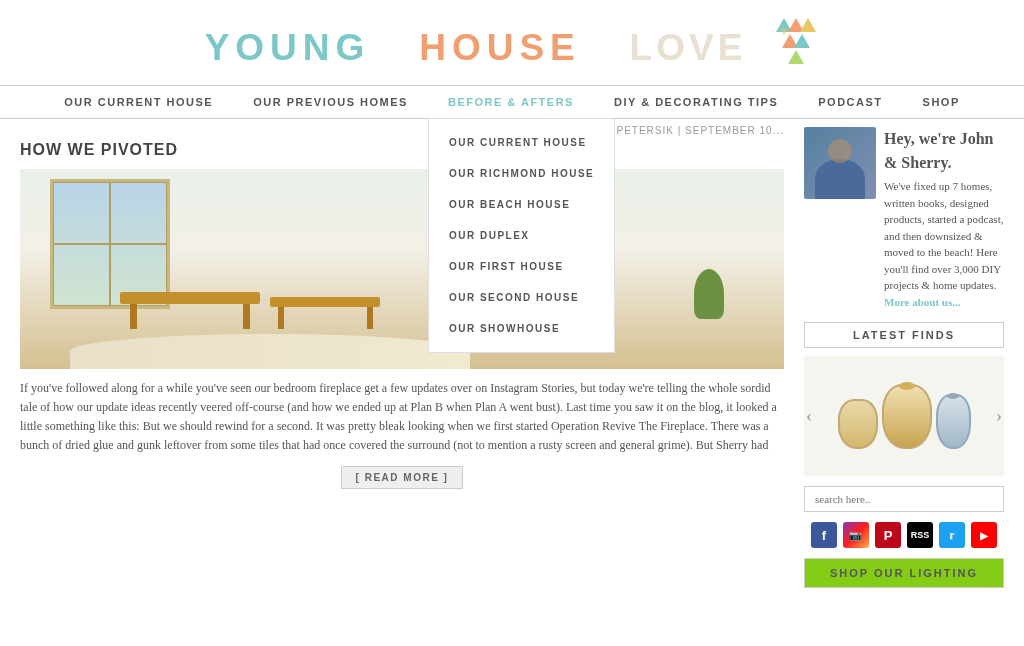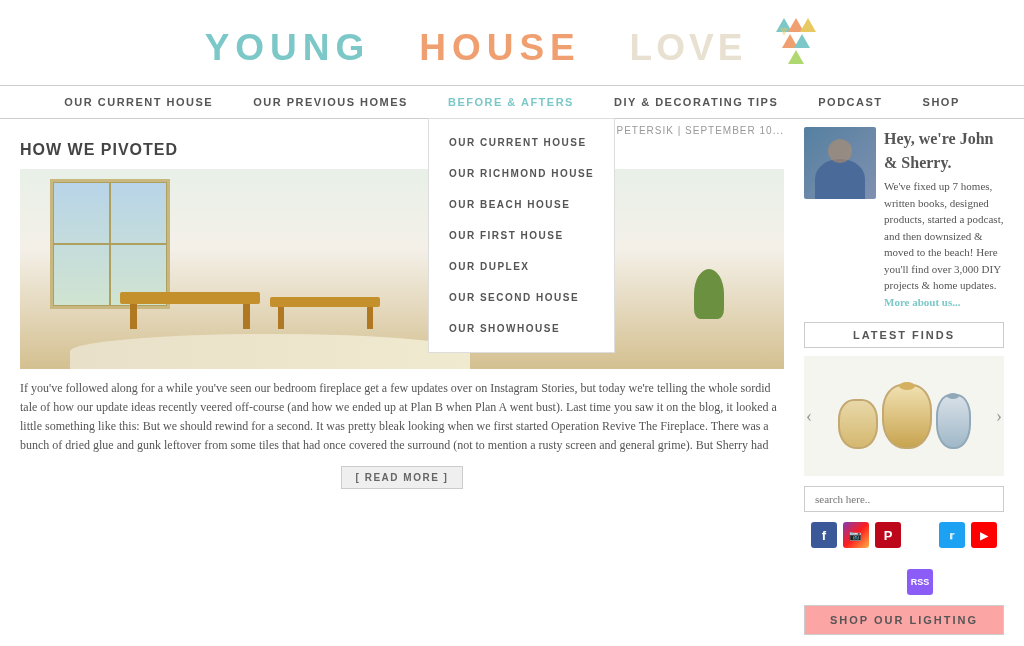--- a/index.html
+++ b/index.html
@@ -332,37 +332,37 @@
       justify-content: center;
       color: #fff;
       font-size: 13px;
       font-weight: bold;
       cursor: pointer;
       font-family: Arial, sans-serif;
     }
     .social-fb { background: #3b5998; }
     .social-ig { background: linear-gradient(135deg, #833ab4, #fd1d1d, #fcb045); }
     .social-pt { background: #bd081c; }
-    .social-rss { background: #8b5cf6; margin-top: 47px; }
+    .social-rss { background: #000000; }
     .social-tw { background: #1da1f2; }
     .social-yt { background: #ff0000; }
 
     .shop-lighting-btn {
       width: 100%;
       font-family: Arial, sans-serif;
       font-size: 11px;
       font-weight: 700;
       letter-spacing: 2px;
       text-transform: uppercase;
       color: #555;
       border: 1px solid #ccc;
       padding: 8px;
       text-align: center;
       cursor: pointer;
-      background: #fca5a5;
+      background: #84cc16;
     }
 
     
     .triangles-svg {
       position: relative;
       display: inline-block;
     }
   </style>
 </head>
 <body>
@@ -404,22 +404,22 @@
 <nav class="navbar">
   <div class="nav-item">OUR CURRENT HOUSE</div>
   <div class="nav-item">OUR PREVIOUS HOMES</div>
   <div class="nav-item active" style="position:relative;">
     <span>BEFORE &amp; AFTERS</span>
     
     <div class="dropdown">
       <a class="dropdown-item">OUR CURRENT HOUSE</a>
       <a class="dropdown-item">OUR RICHMOND HOUSE</a>
       <a class="dropdown-item">OUR BEACH HOUSE</a>
+      <a class="dropdown-item">OUR DUPLEX</a>
       <a class="dropdown-item">OUR FIRST HOUSE</a>
-      <a class="dropdown-item">OUR DUPLEX</a>
       <a class="dropdown-item">OUR SECOND HOUSE</a>
       <a class="dropdown-item">OUR SHOWHOUSE</a>
     </div>
   </div>
   <div class="nav-item">DIY &amp; DECORATING TIPS</div>
   <div class="nav-item">PODCAST</div>
   <div class="nav-item">SHOP</div>
 </nav>
 
 <div class="main-content">

